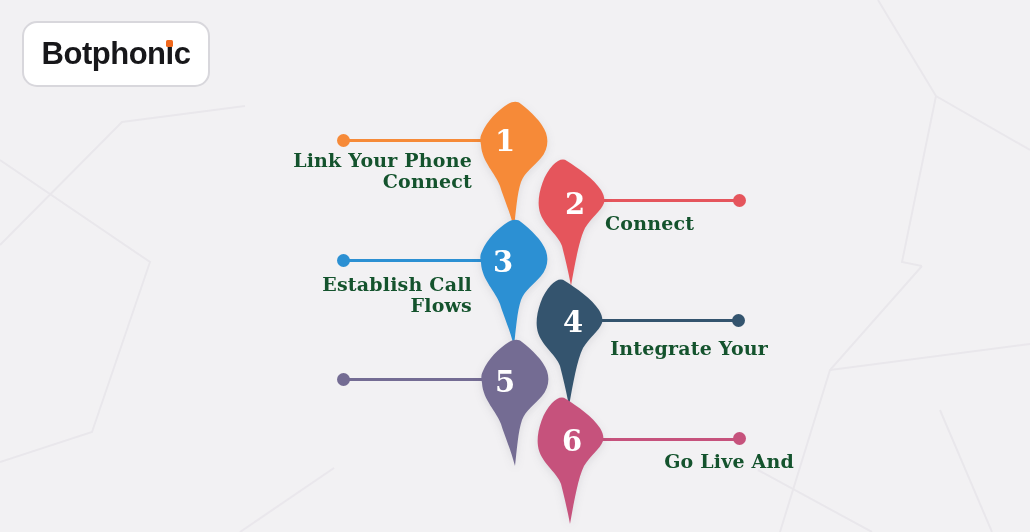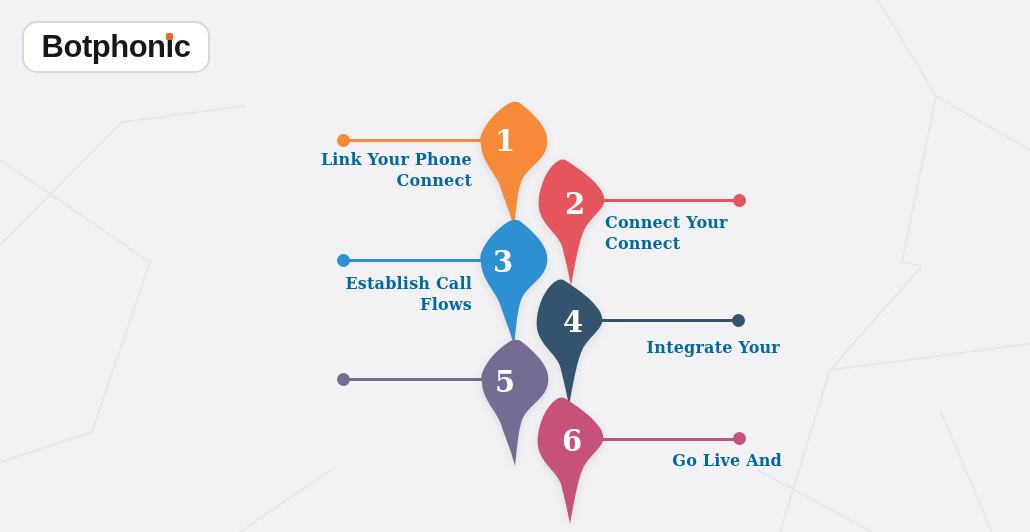--- a/index.html
+++ b/index.html
@@ -7,21 +7,21 @@
     position:relative;
     width:1030px;height:532px;
     background:#f2f1f3;
     overflow:hidden;
     font-family:"Liberation Sans", sans-serif;
   }
   
   .texture{position:absolute;inset:0;pointer-events:none;}
   
   .logo-box{
-    position:absolute;left:22px;top:21px;width:188px;height:52px;
+    position:absolute;left:22px;top:21px;width:188px;height:66px;
     background:#ffffff;border:2px solid #d8d7dc;border-radius:15px;
     display:flex;align-items:center;justify-content:center;
     box-sizing:border-box;
   }
   .logo-text{
     font-size:31px;font-weight:700;color:#17171a;letter-spacing:-0.5px;
     white-space:nowrap;
   }
   .logo-i{display:inline-block;position:relative;}
   .logo-i::after{
@@ -39,21 +39,21 @@
   .shape{position:absolute;width:72px;height:128px;overflow:visible;
          filter:drop-shadow(0 3px 4px rgba(40,40,60,0.10));}
   .num{
     position:absolute;width:32px;height:32px;line-height:32px;text-align:center;
     font-family:"DejaVu Serif", serif;font-size:29px;font-weight:600;color:#ffffff;
   }
   .connector{position:absolute;height:3px;border-radius:2px;}
   .dot{position:absolute;width:13px;height:13px;border-radius:50%;}
   .label{
     position:absolute;font-family:"DejaVu Serif", serif;
-    font-size:16px;font-weight:600;color:#0369a1;line-height:20.5px;
+    font-size:19px;font-weight:600;color:#14532d;line-height:20.5px;
     letter-spacing:0.2px;white-space:nowrap;
   }
   
   .s1 .shape{left:478px;top:100px}
   .s1 .num{left:489px;top:125px}
   .s1 .connector{left:345px;top:139px;width:140px}
   .s1 .dot{left:337px;top:134px}
   .s1 .label{right:558px;top:150px;text-align:right}
 
   .s2 .shape{left:535px;top:158px}
@@ -65,33 +65,33 @@
   .s3 .shape{left:478px;top:218px}
   .s3 .num{left:487px;top:246px}
   .s3 .connector{left:345px;top:259px;width:140px}
   .s3 .dot{left:337px;top:254px}
   .s3 .label{right:558px;top:274px;text-align:right}
 
   .s4 .shape{left:533px;top:278px}
   .s4 .num{left:557px;top:306px}
   .s4 .connector{left:597px;top:319px;width:140px}
   .s4 .dot{left:732px;top:314px}
-  .s4 .label{right:250px;top:338px;text-align:right}
+  .s4 .label{right:262px;top:338px;text-align:right}
 
   .s5 .shape{left:479px;top:338px}
   .s5 .num{left:489px;top:366px}
   .s5 .connector{left:345px;top:378px;width:143px}
   .s5 .dot{left:337px;top:373px}
   .s5 .label{right:558px;top:394px;text-align:right}
 
   .s6 .shape{left:534px;top:396px}
   .s6 .num{left:556px;top:425px}
   .s6 .connector{left:596px;top:438px;width:142px}
   .s6 .dot{left:733px;top:432px}
-  .s6 .label{right:248px;top:451px;text-align:right}
+  .s6 .label{right:236px;top:451px;text-align:right}
 </style>
 </head>
 <body>
 
 <svg width="0" height="0" style="position:absolute">
   <defs>
     <path id="petal-left" d="M 36 128
       C 32 112 26 99 22 86
       C 18 74 4 62 3 45
       C 2 40 2 37 4 33
@@ -148,21 +148,20 @@
   </div>
 
   <div class="step s2">
     <div class="connector" style="background: rgb(229, 85, 92);"></div>
     <div class="dot" style="background: rgb(229, 85, 92);"></div>
     <svg class="shape" viewBox="0 0 72 128">
         <use href="#petal-right" style="fill: rgb(229, 85, 92);"></use>
       </svg>
     <div class="num">2</div>
     <div class="label">
-      <div>Connect Your</div>
       <div>Connect</div>
     </div>
   </div>
 
   <div class="step s3">
     <div class="connector" style="background: rgb(44, 144, 211);"></div>
     <div class="dot" style="background: rgb(44, 144, 211);"></div>
     <svg class="shape" viewBox="0 0 72 128">
         <use href="#petal-left" style="fill: rgb(44, 144, 211);"></use>
       </svg>

